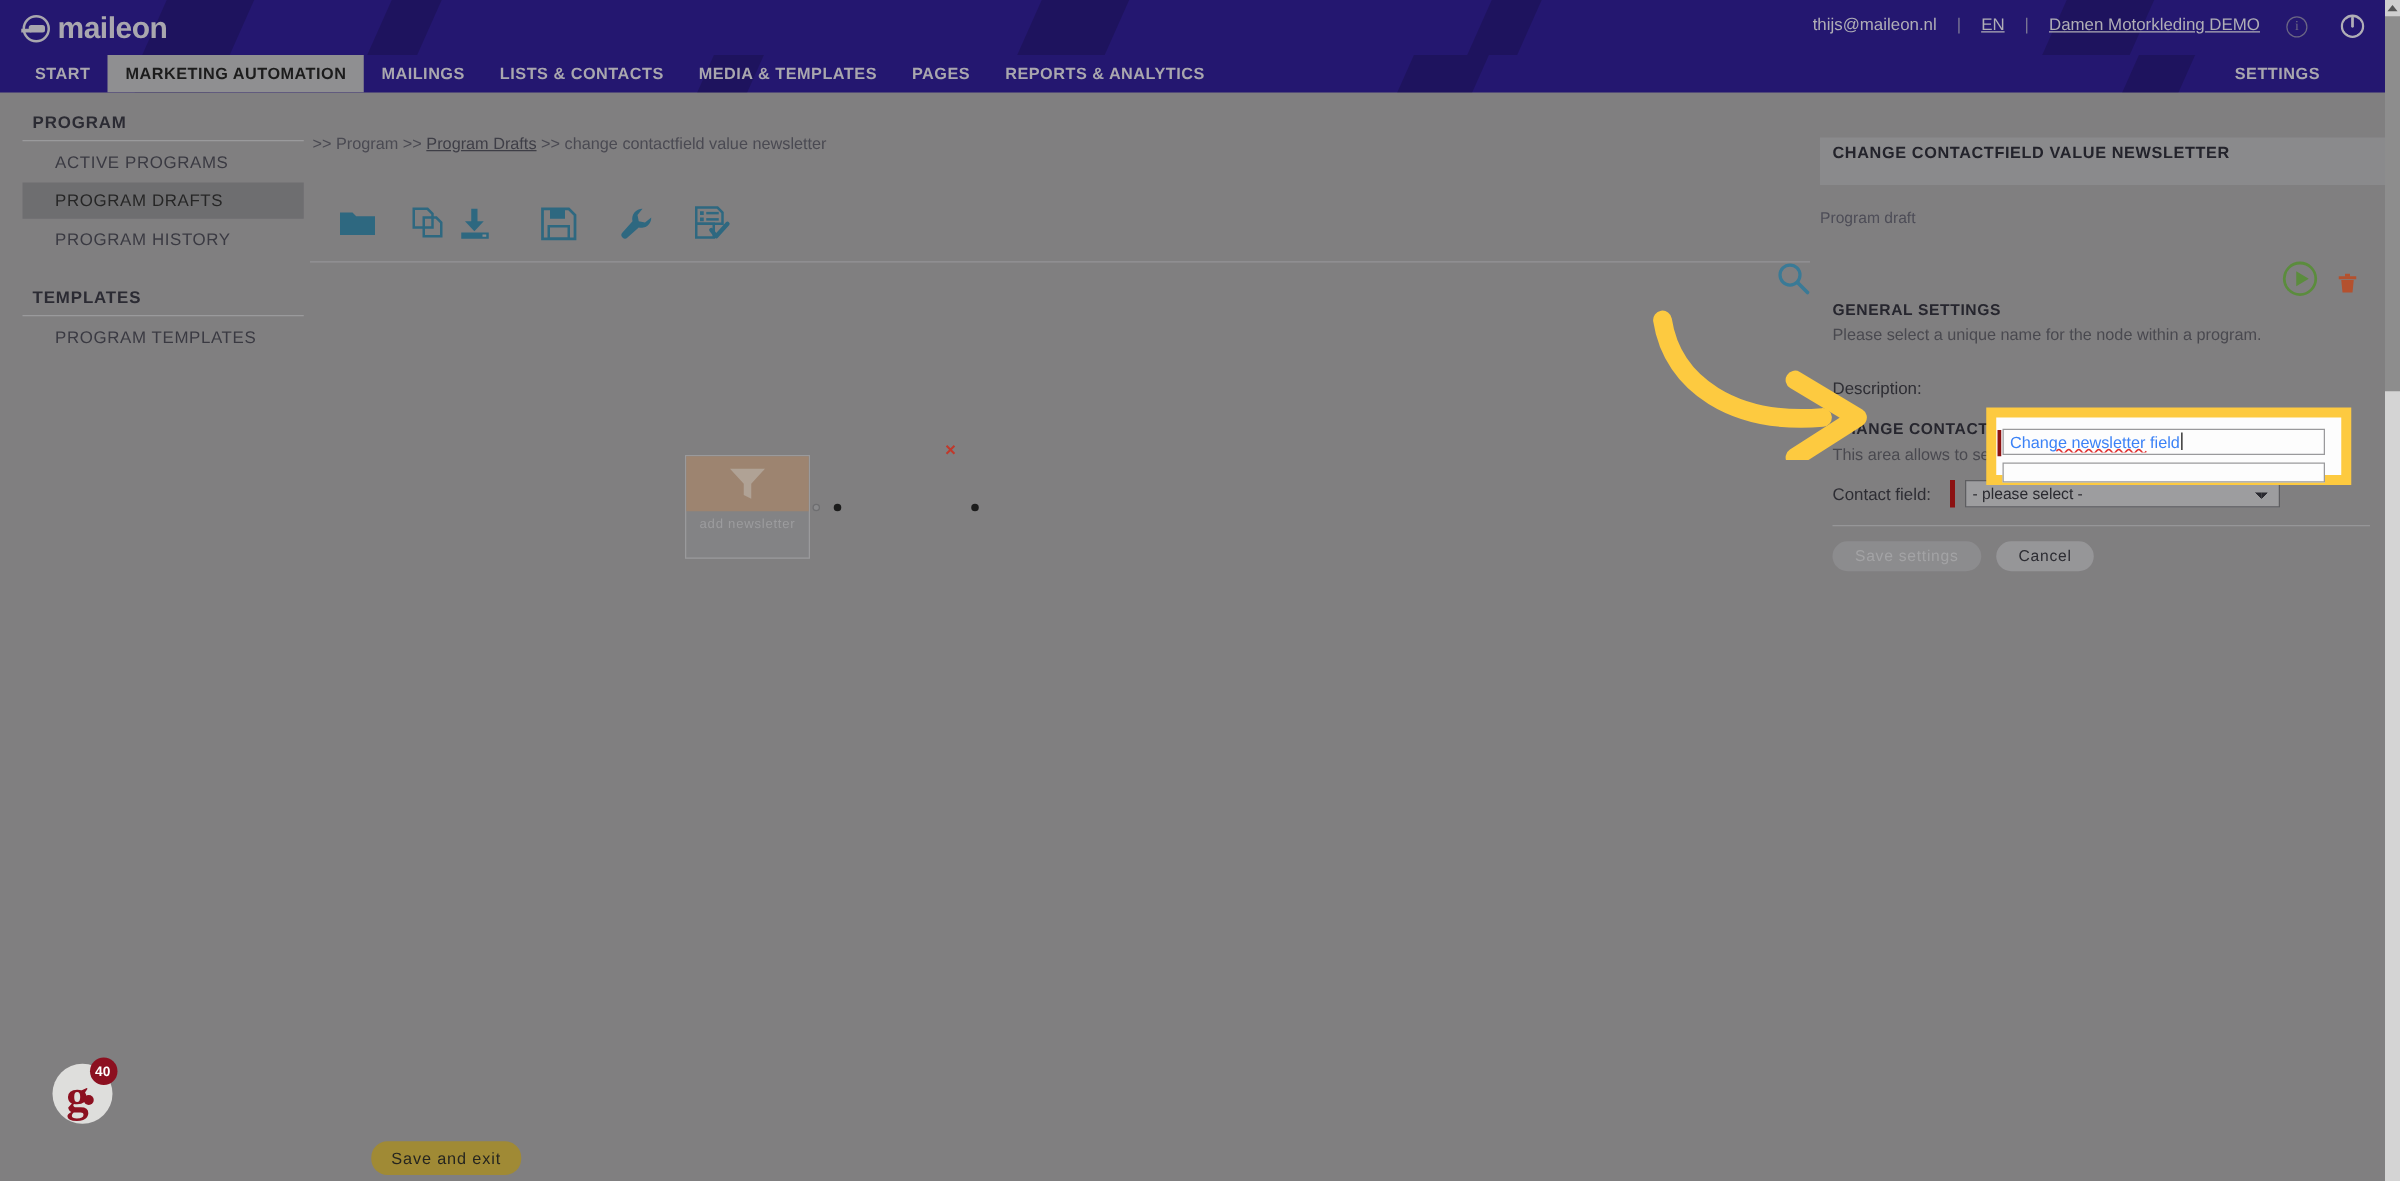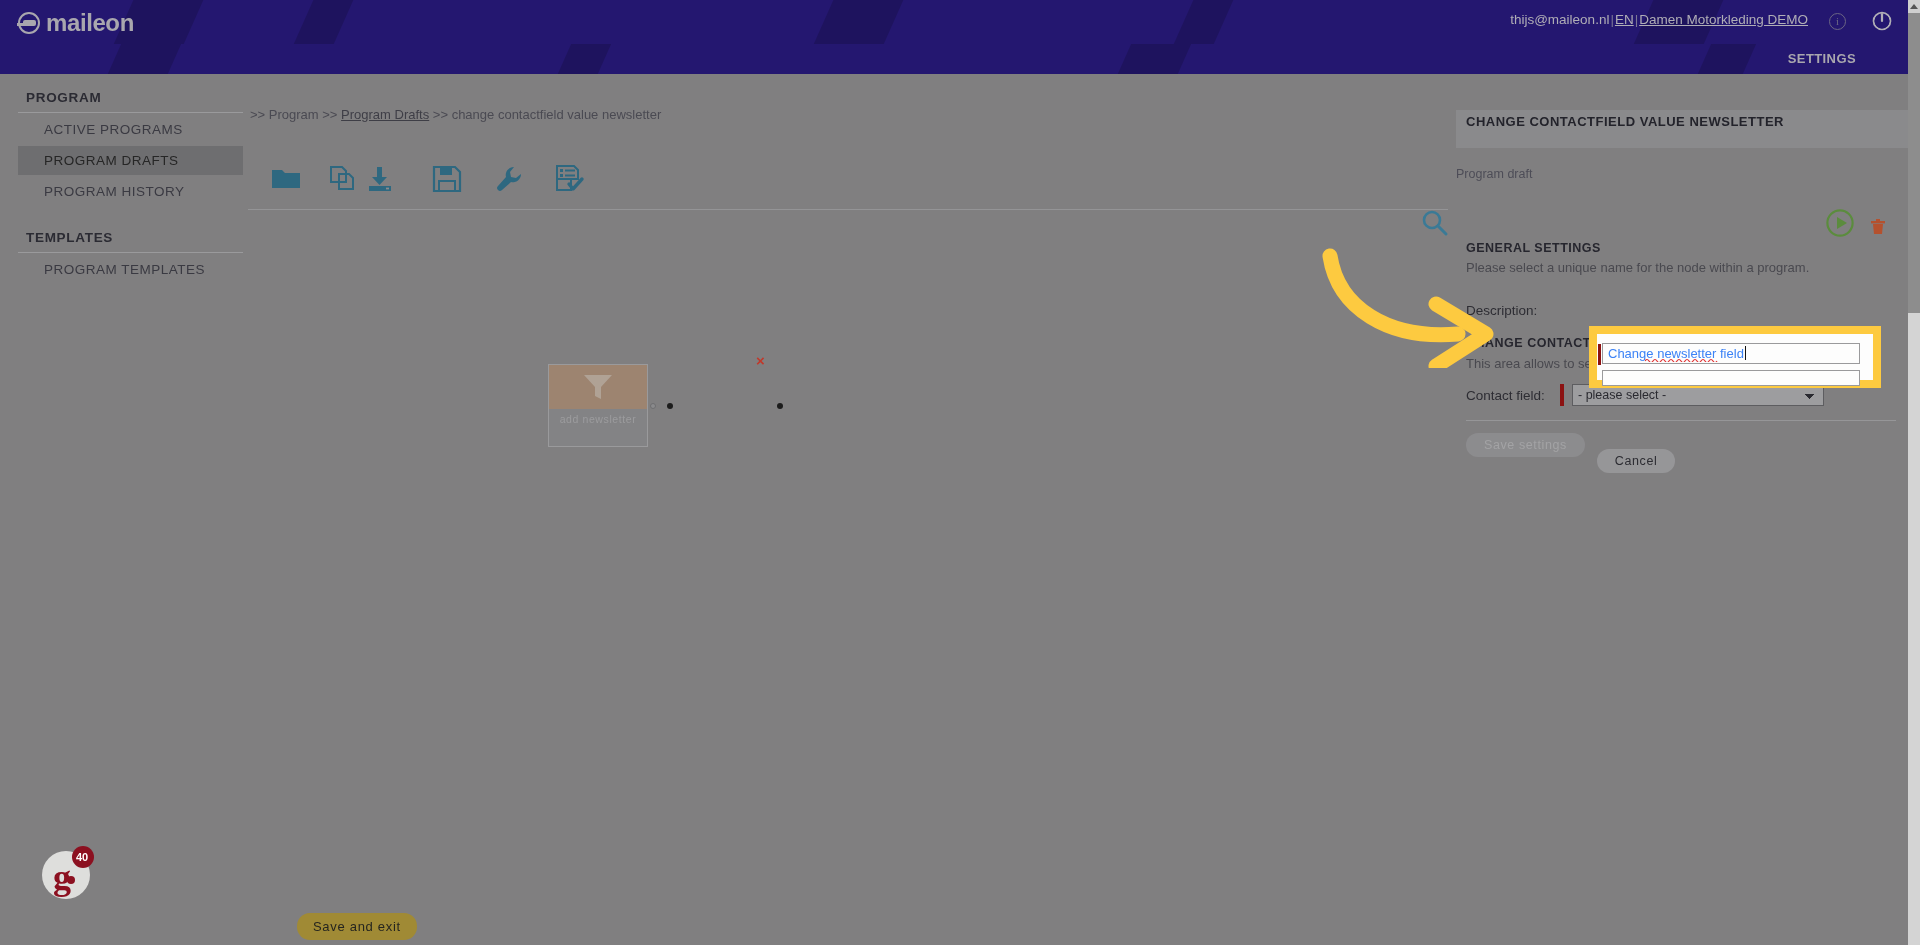--- a/index.html
+++ b/index.html
@@ -32,21 +32,21 @@
   .logo-mark::before {
     content: ""; position: absolute; left: 3px; top: 6px;
     width: 13px; height: 6px; background: #a9a7ae; border-radius: 2px;
   }
   .logo-mark::after {
     content: ""; position: absolute; left: -3px; top: 9px;
     width: 8px; height: 3px; background: #a9a7ae;
   }
   .topright {
     position: absolute; right: 100px; top: 12px;
-    display: flex; gap: 1px;
+    display: flex; gap: 16px;
     color: #b0aeb6; font-size: 13.5px;
   }
   .topright a { color: #b0aeb6; text-decoration: underline; }
   .topright .sep { color: #7b7795; }
   .ico-info {
     position: absolute; right: 62px; top: 13px;
     width: 17px; height: 17px; border-radius: 50%;
     border: 1.6px solid #6b6684; color: #6b6684;
     font-size: 11px; line-height: 14px; text-align: center;
     font-family: "Liberation Serif", serif;
@@ -200,21 +200,21 @@
     background-size: 5px 5px, 5px 5px;
     background-repeat: no-repeat;
   }
   .hr-light { height: 1px; background: #969698; }
   .btn {
     height: 24px; border-radius: 12px; font-size: 12.5px;
     display: inline-flex; align-items: center; justify-content: center;
     cursor: pointer; letter-spacing: 0.6px;
   }
   .btn-disabled { background: #8c8c8e; color: #a3a3a5; padding: 0 18px; }
-  .btn-cancel { background: #969698; color: #2c2c32; padding: 0 18px; margin-top: 16px; }
+  .btn-cancel { background: #969698; color: #2c2c32; padding: 0 18px; }
 
   
   .hl-box {
     position: absolute; left: 1589px; top: 326px; width: 292px; height: 62px;
     background: #fdca40; z-index: 40;
   }
   .hl-inner {
     position: absolute; left: 8px; top: 8px; width: 276px; height: 46px;
     background: #fdfdfd;
   }
@@ -287,20 +287,29 @@
       </svg>
     </div>
   </div>
 
   <div class="navbar">
     <div class="stripe" style="left:110px"></div>
     <div class="stripe" style="left:560px;width:40px"></div>
     <div class="stripe" style="left:1120px"></div>
     <div class="stripe" style="left:1700px;width:45px"></div>
 
+    <div class="nav-items">
+      <div class="nav-item">START</div>
+      <div class="nav-item active">MARKETING AUTOMATION</div>
+      <div class="nav-item">MAILINGS</div>
+      <div class="nav-item">LISTS &amp; CONTACTS</div>
+      <div class="nav-item">MEDIA &amp; TEMPLATES</div>
+      <div class="nav-item">PAGES</div>
+      <div class="nav-item">REPORTS &amp; ANALYTICS</div>
+    </div>
     <div class="nav-settings">SETTINGS</div>
   </div>
 
   <div class="sidebar">
     <div class="side-head">PROGRAM</div>
     <div class="side-rule"></div>
     <div class="side-item">ACTIVE PROGRAMS</div>
     <div class="side-item active">PROGRAM DRAFTS</div>
     <div class="side-item">PROGRAM HISTORY</div>
 

